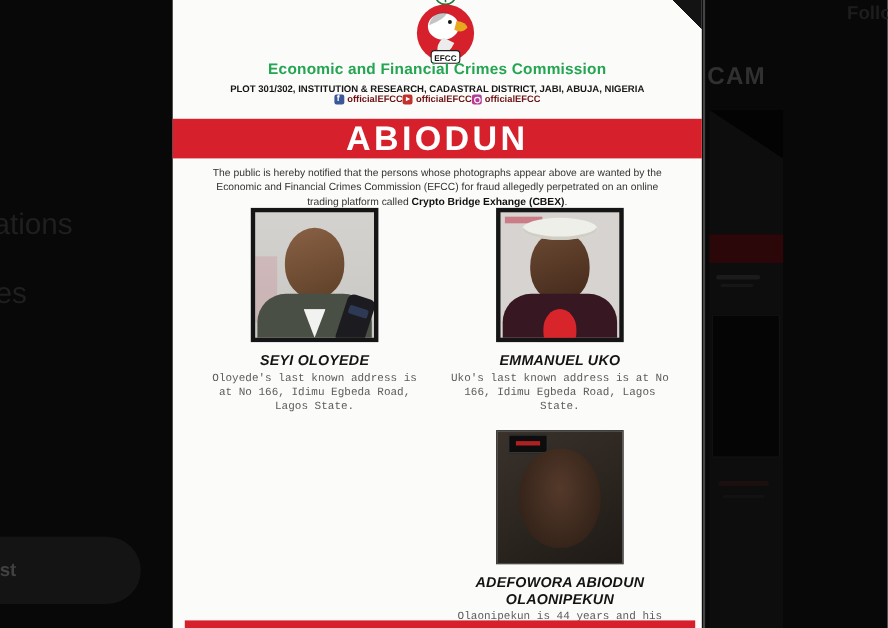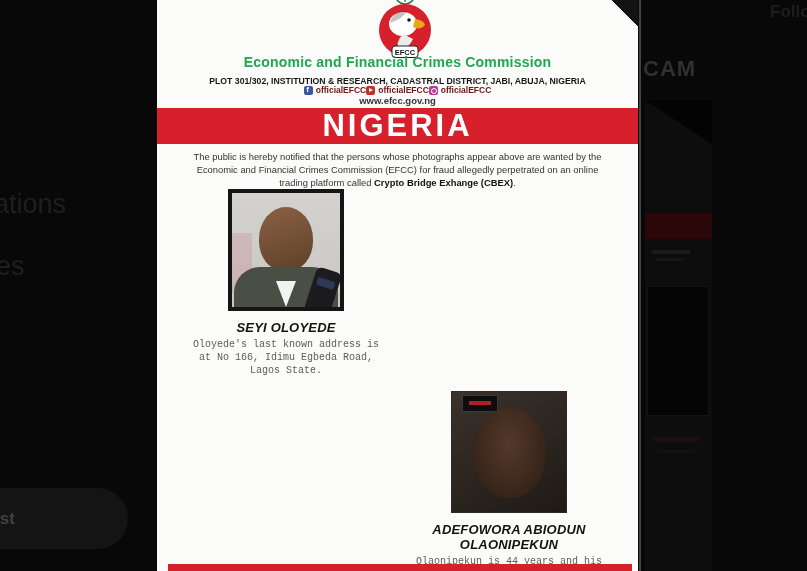--- a/index.html
+++ b/index.html
@@ -198,40 +198,50 @@
     <span class="social">
       <span class="s-icon s-yt"></span>
       <span>officialEFCC</span>
     </span>
     <span class="social">
       <span class="s-icon s-ig"></span>
       <span>officialEFCC</span>
     </span>
   </div>
 
-  <div class="website">www.efcc.gov.ng</div>
-
-  <div class="banner">NIGERIA</div>
+
+  <div class="banner">ABIODUN</div>
 
   <div class="notice">
     <span>The public is hereby notified that the persons whose photographs appear above are wanted by the Economic and Financial Crimes Commission (EFCC) for fraud allegedly perpetrated on an online trading platform called </span><b>Crypto Bridge Exhange (CBEX)</b><span>.</span>
   </div>
 
   <div class="person person-1">
     <div class="photo frame-thick art-bg-1">
       <div class="blur-pink"></div>
       <div class="head"></div>
       <div class="torso torso-suit"></div>
       <div class="shirt"></div>
       <div class="mic-itv"></div>
     </div>
     <div class="person-name">SEYI OLOYEDE</div>
     <div class="person-details">Oloyede's last known address is at No 166, Idimu Egbeda Road, Lagos State.</div>
   </div>
 
+  <div class="person person-2">
+    <div class="photo frame-thick art-bg-2">
+      <div class="tag-red"></div>
+      <div class="head head-2"></div>
+      <div class="hat"></div>
+      <div class="torso torso-maroon"></div>
+      <div class="mic-red"></div>
+    </div>
+    <div class="person-name">EMMANUEL UKO</div>
+    <div class="person-details">Uko's last known address is at No 166, Idimu Egbeda Road, Lagos State.</div>
+  </div>
 
 
   <div class="person person-4">
     <div class="photo frame-dark art-bg-4">
       <div class="screen-4"></div>
       <div class="head head-4"></div>
     </div>
     <div class="person-name">ADEFOWORA ABIODUN OLAONIPEKUN</div>
     <div class="person-details">Olaonipekun is 44 years and his last known address is at 13, Jimoh Odutola, Ogunpa, Ibadan, Oyo State.</div>
   </div>

